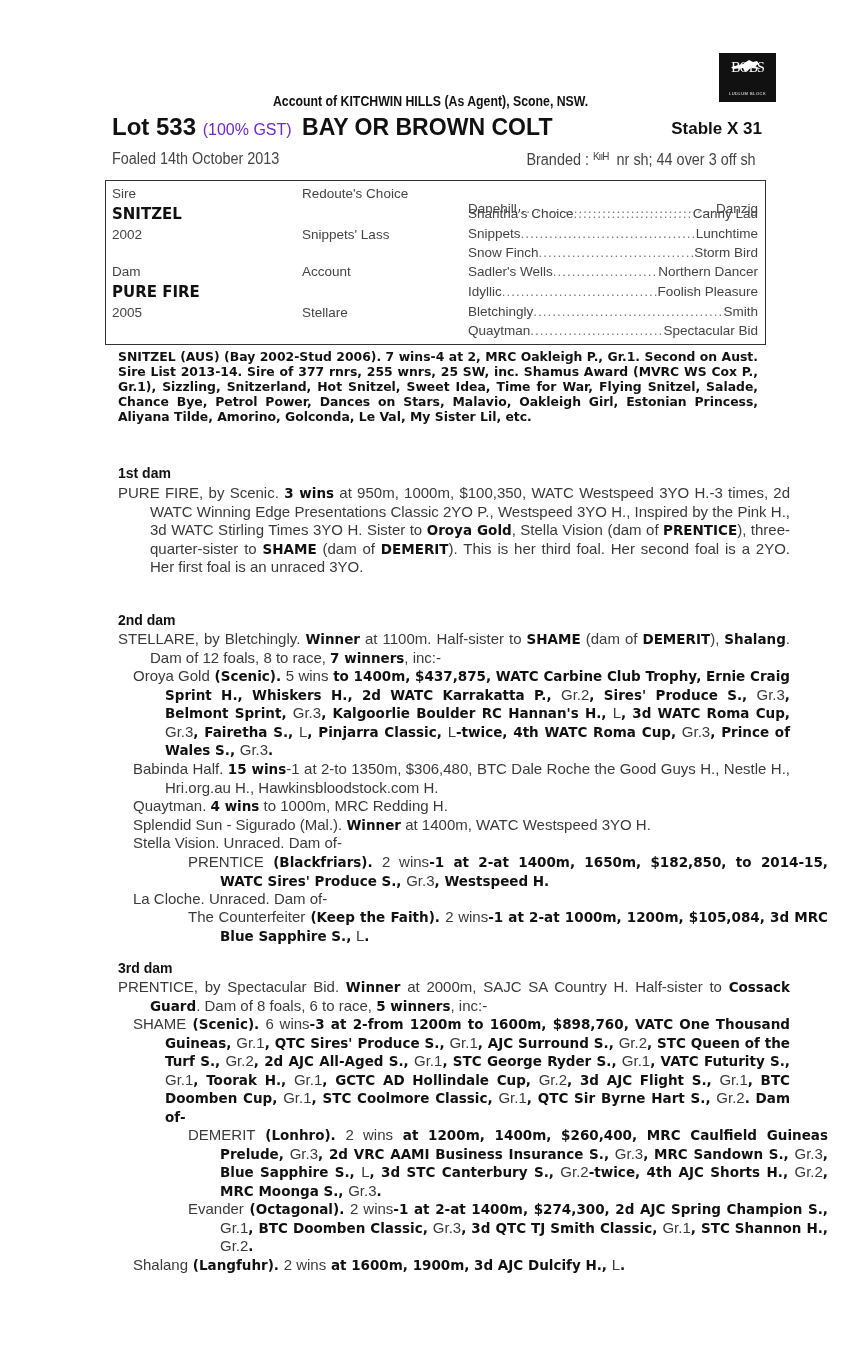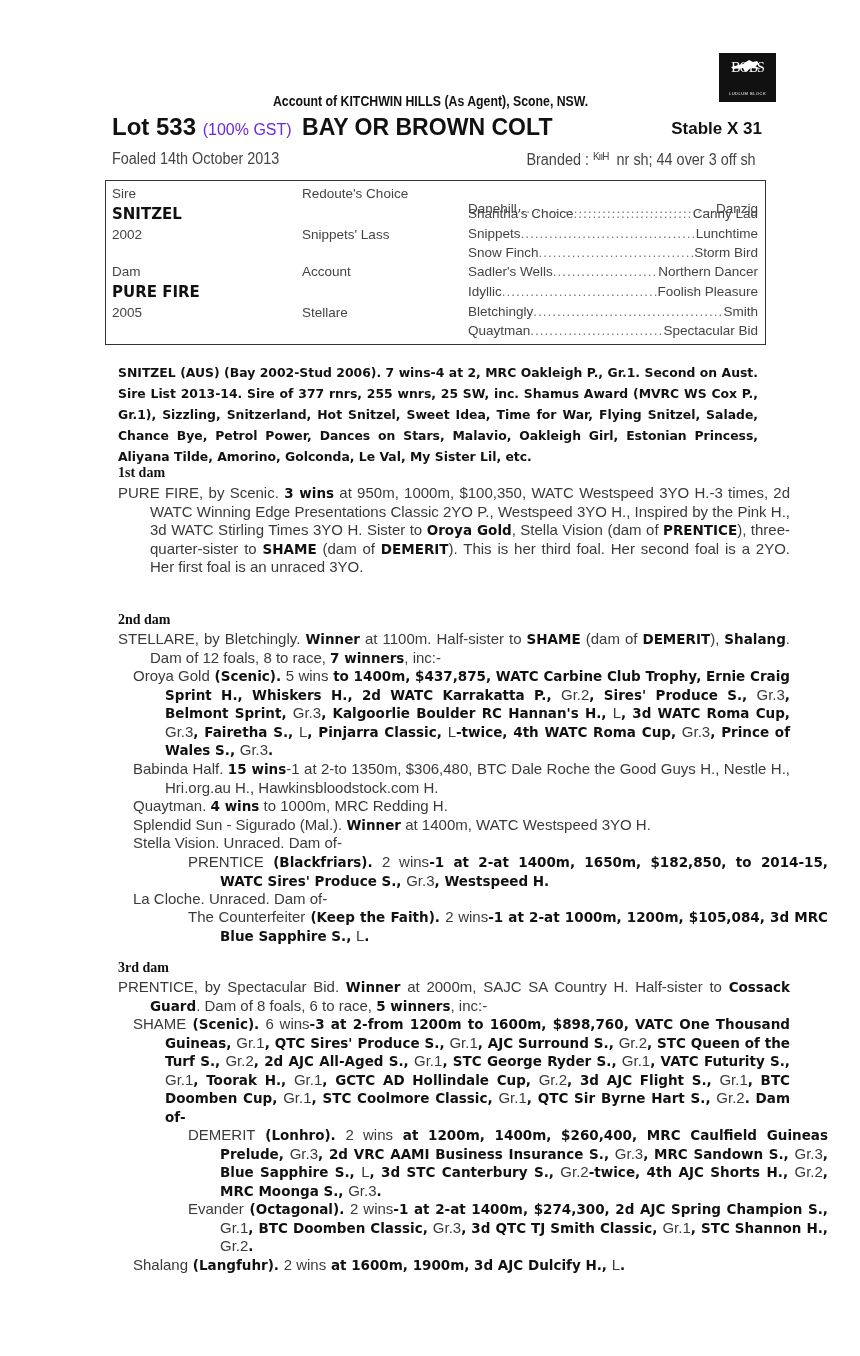--- a/index.html
+++ b/index.html
@@ -16,22 +16,22 @@
   .stable { position:absolute; right:0; top:6px; font-weight:bold; font-size:17px; }
   .foaled { position:absolute; left:112px; top:150px; font-size:16px; color:#444; transform:scaleX(0.9); transform-origin:0 0; }
   .branded { position:absolute; right:104px; top:150px; font-size:16px; color:#444; transform:scaleX(0.9); transform-origin:100% 0; white-space:nowrap; }
   .brandmark { display:inline-block; font-size:11px; vertical-align:5px; letter-spacing:-1px; }
   .ped { position:absolute; left:105px; top:180px; width:659px; height:163px; border:1px solid #333; }
   .pc { position:absolute; font-size:13.5px; color:#444; white-space:nowrap; }
   .pbig { font-weight:bold; font-size:15px; color:#111; font-family:"DejaVu Sans", sans-serif; }
   .g3 { position:absolute; left:362px; width:290px; font-size:13.5px; color:#444; display:flex; white-space:nowrap; }
   .g3 .dots { flex:1; overflow:hidden; color:#777; letter-spacing:1px; }
   .g3 .dots::before { content:"......................................................................................................"; }
-  .sire { position:absolute; left:118px; top:362px; width:640px; font-family:"DejaVu Sans", sans-serif; font-weight:bold; font-size:12.4px; line-height:21px; color:#111; text-align:justify; }
-  .hd { position:absolute; left:118px; font-family:Liberation Serif, serif; font-weight:bold; font-size:14px; color:#111; }
+  .sire { position:absolute; left:118px; top:349px; width:640px; font-family:"DejaVu Sans", sans-serif; font-weight:bold; font-size:12.4px; line-height:15px; color:#111; text-align:justify; }
+  .hd { position:absolute; left:118px; font-family:Liberation Sans, sans-serif; font-weight:bold; font-size:14px; color:#111; }
   .para { position:absolute; left:118px; width:640px; font-size:15px; line-height:18.5px; color:#3a3a3a; text-align:justify; transform:scaleX(1); }
   .hang { padding-left:32px; text-indent:-32px; }
   .b { font-family:"DejaVu Sans", sans-serif; font-weight:bold; color:#111; font-size:13.5px; }
   .ind1 { left:133px; width:625px; }
   .ind2 { left:150px; width:608px;margin-left:38px; }
 </style>
 </head>
 <body>
 
 <div class="logo">

